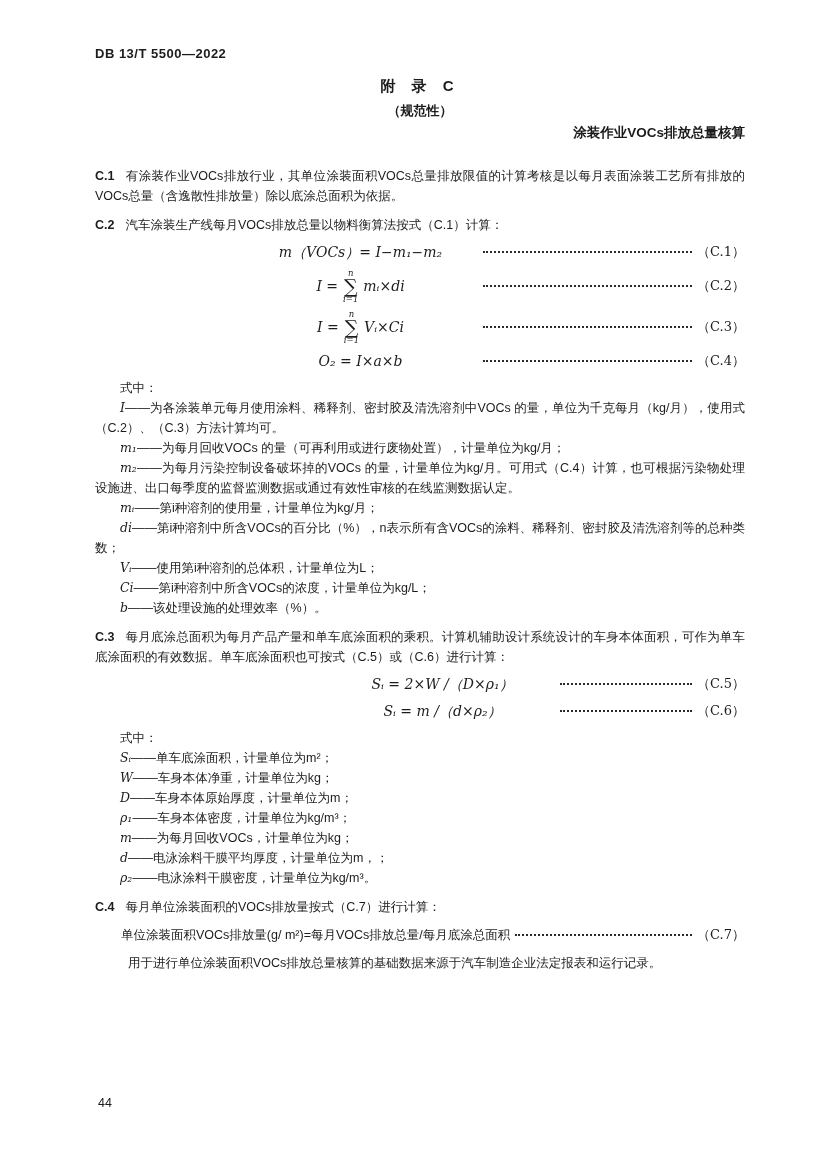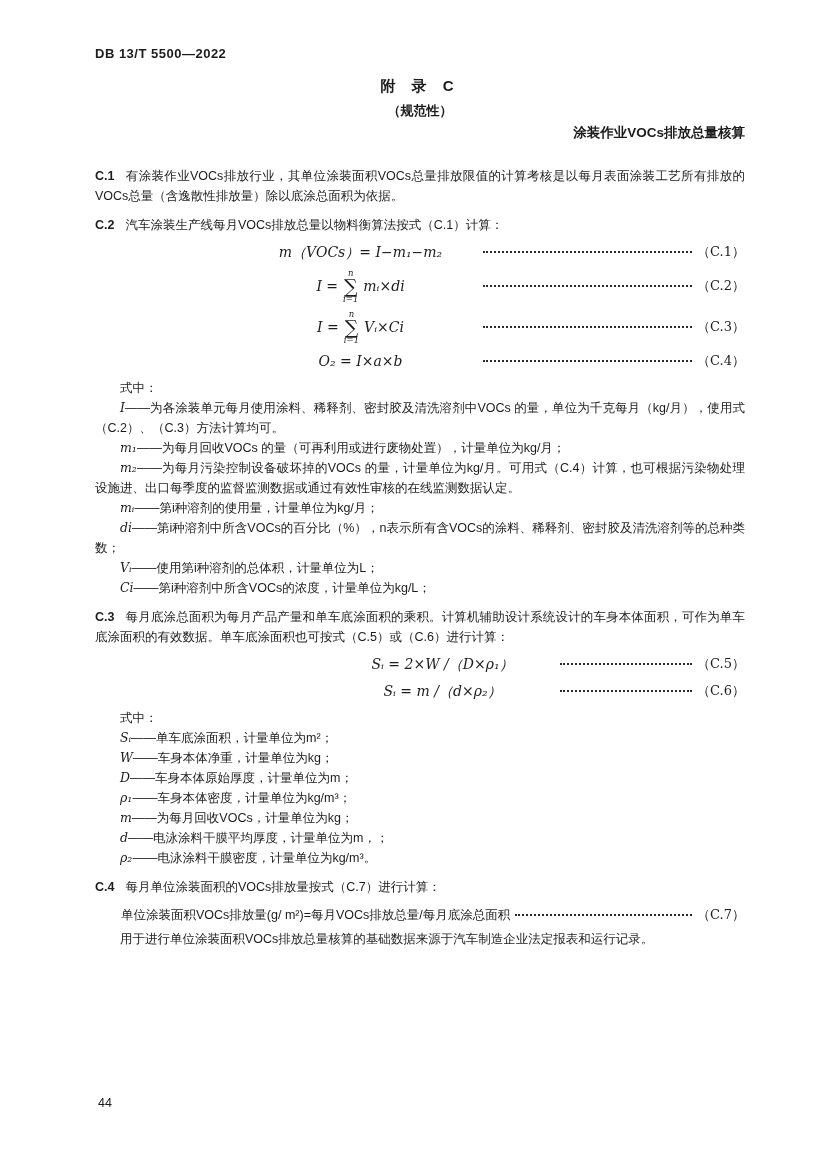--- a/index.html
+++ b/index.html
@@ -15,21 +15,21 @@
   }
   .doc-header { font-size: 13px; font-weight: bold; letter-spacing: .5px; margin-bottom: 16px; }
   .t1 { text-align: center; font-size: 15px; font-weight: bold; letter-spacing: 6px; margin: 10px 0 6px; }
   .t2 { text-align: center; font-size: 13px; font-weight: bold; margin: 0 0 4px; }
   .t3 { text-align: right; font-size: 13.5px; font-weight: bold; margin: 0 0 24px; }
 
   .body-text { font-size: 12.5px; line-height: 20px; text-align: justify; }
   .clause { margin: 9px 0 3px; }
   .clabel { font-weight: bold; margin-right: 11px; }
   .def, .shizhong { margin: 0; text-indent: 2em; }
-  .closing { margin: 0; text-indent: 2em; }
+  .closing { margin: 8px; text-indent: 2em; }
   .term { font-style: italic; font-family: "DejaVu Serif", serif; }
 
   .formula-row { display: flex; align-items: center; margin: 7px 0; font-size: 14px; }
   .sp  { flex: 0 0 148px; }
   .g2 .sp { flex: 0 0 235px; }
   .exprbox { flex: 0 0 235px; text-align: center; }
   .g2 .exprbox { flex: 0 0 225px; }
   .expr, .mexpr { font-family: "DejaVu Serif", serif; font-style: italic; }
   .mexpr { display: inline-flex; align-items: center; gap: 4px; justify-content: center; }
   .sum { display: inline-flex; flex-direction: column; align-items: center; line-height: 1; margin: 0 1px; }
@@ -106,20 +106,21 @@
 
     <p class="shizhong">式中：</p>
 
     <p class="def"><i class="term">I</i><span>——为各涂装单元每月使用涂料、稀释剂、密封胶及清洗溶剂中VOCs 的量，单位为千克每月（kg/月），使用式（C.2）、（C.3）方法计算均可。</span></p>
     <p class="def"><i class="term">m₁</i><span>——为每月回收VOCs 的量（可再利用或进行废物处置），计量单位为kg/月；</span></p>
     <p class="def"><i class="term">m₂</i><span>——为每月污染控制设备破坏掉的VOCs 的量，计量单位为kg/月。可用式（C.4）计算，也可根据污染物处理设施进、出口每季度的监督监测数据或通过有效性审核的在线监测数据认定。</span></p>
     <p class="def"><i class="term">mᵢ</i><span>——第i种溶剂的使用量，计量单位为kg/月；</span></p>
     <p class="def"><i class="term">di</i><span>——第i种溶剂中所含VOCs的百分比（%），n表示所有含VOCs的涂料、稀释剂、密封胶及清洗溶剂等的总种类数；</span></p>
     <p class="def"><i class="term">Vᵢ</i><span>——使用第i种溶剂的总体积，计量单位为L；</span></p>
     <p class="def"><i class="term">Ci</i><span>——第i种溶剂中所含VOCs的浓度，计量单位为kg/L；</span></p>
+    <p class="def"><i class="term">b</i><span>——该处理设施的处理效率（%）。</span></p>
 
     <p class="clause"><span class="clabel">C.3</span><span>每月底涂总面积为每月产品产量和单车底涂面积的乘积。计算机辅助设计系统设计的车身本体面积，可作为单车底涂面积的有效数据。单车底涂面积也可按式（C.5）或（C.6）进行计算：</span></p>
 
     <div class="formula-row g2">
       <span class="sp"></span>
       <span class="exprbox"><span class="expr">Sᵢ = 2×W /（D×ρ₁）</span></span>
       <span class="leader"></span>
       <span class="fnum">（C.5）</span>
     </div>
 

